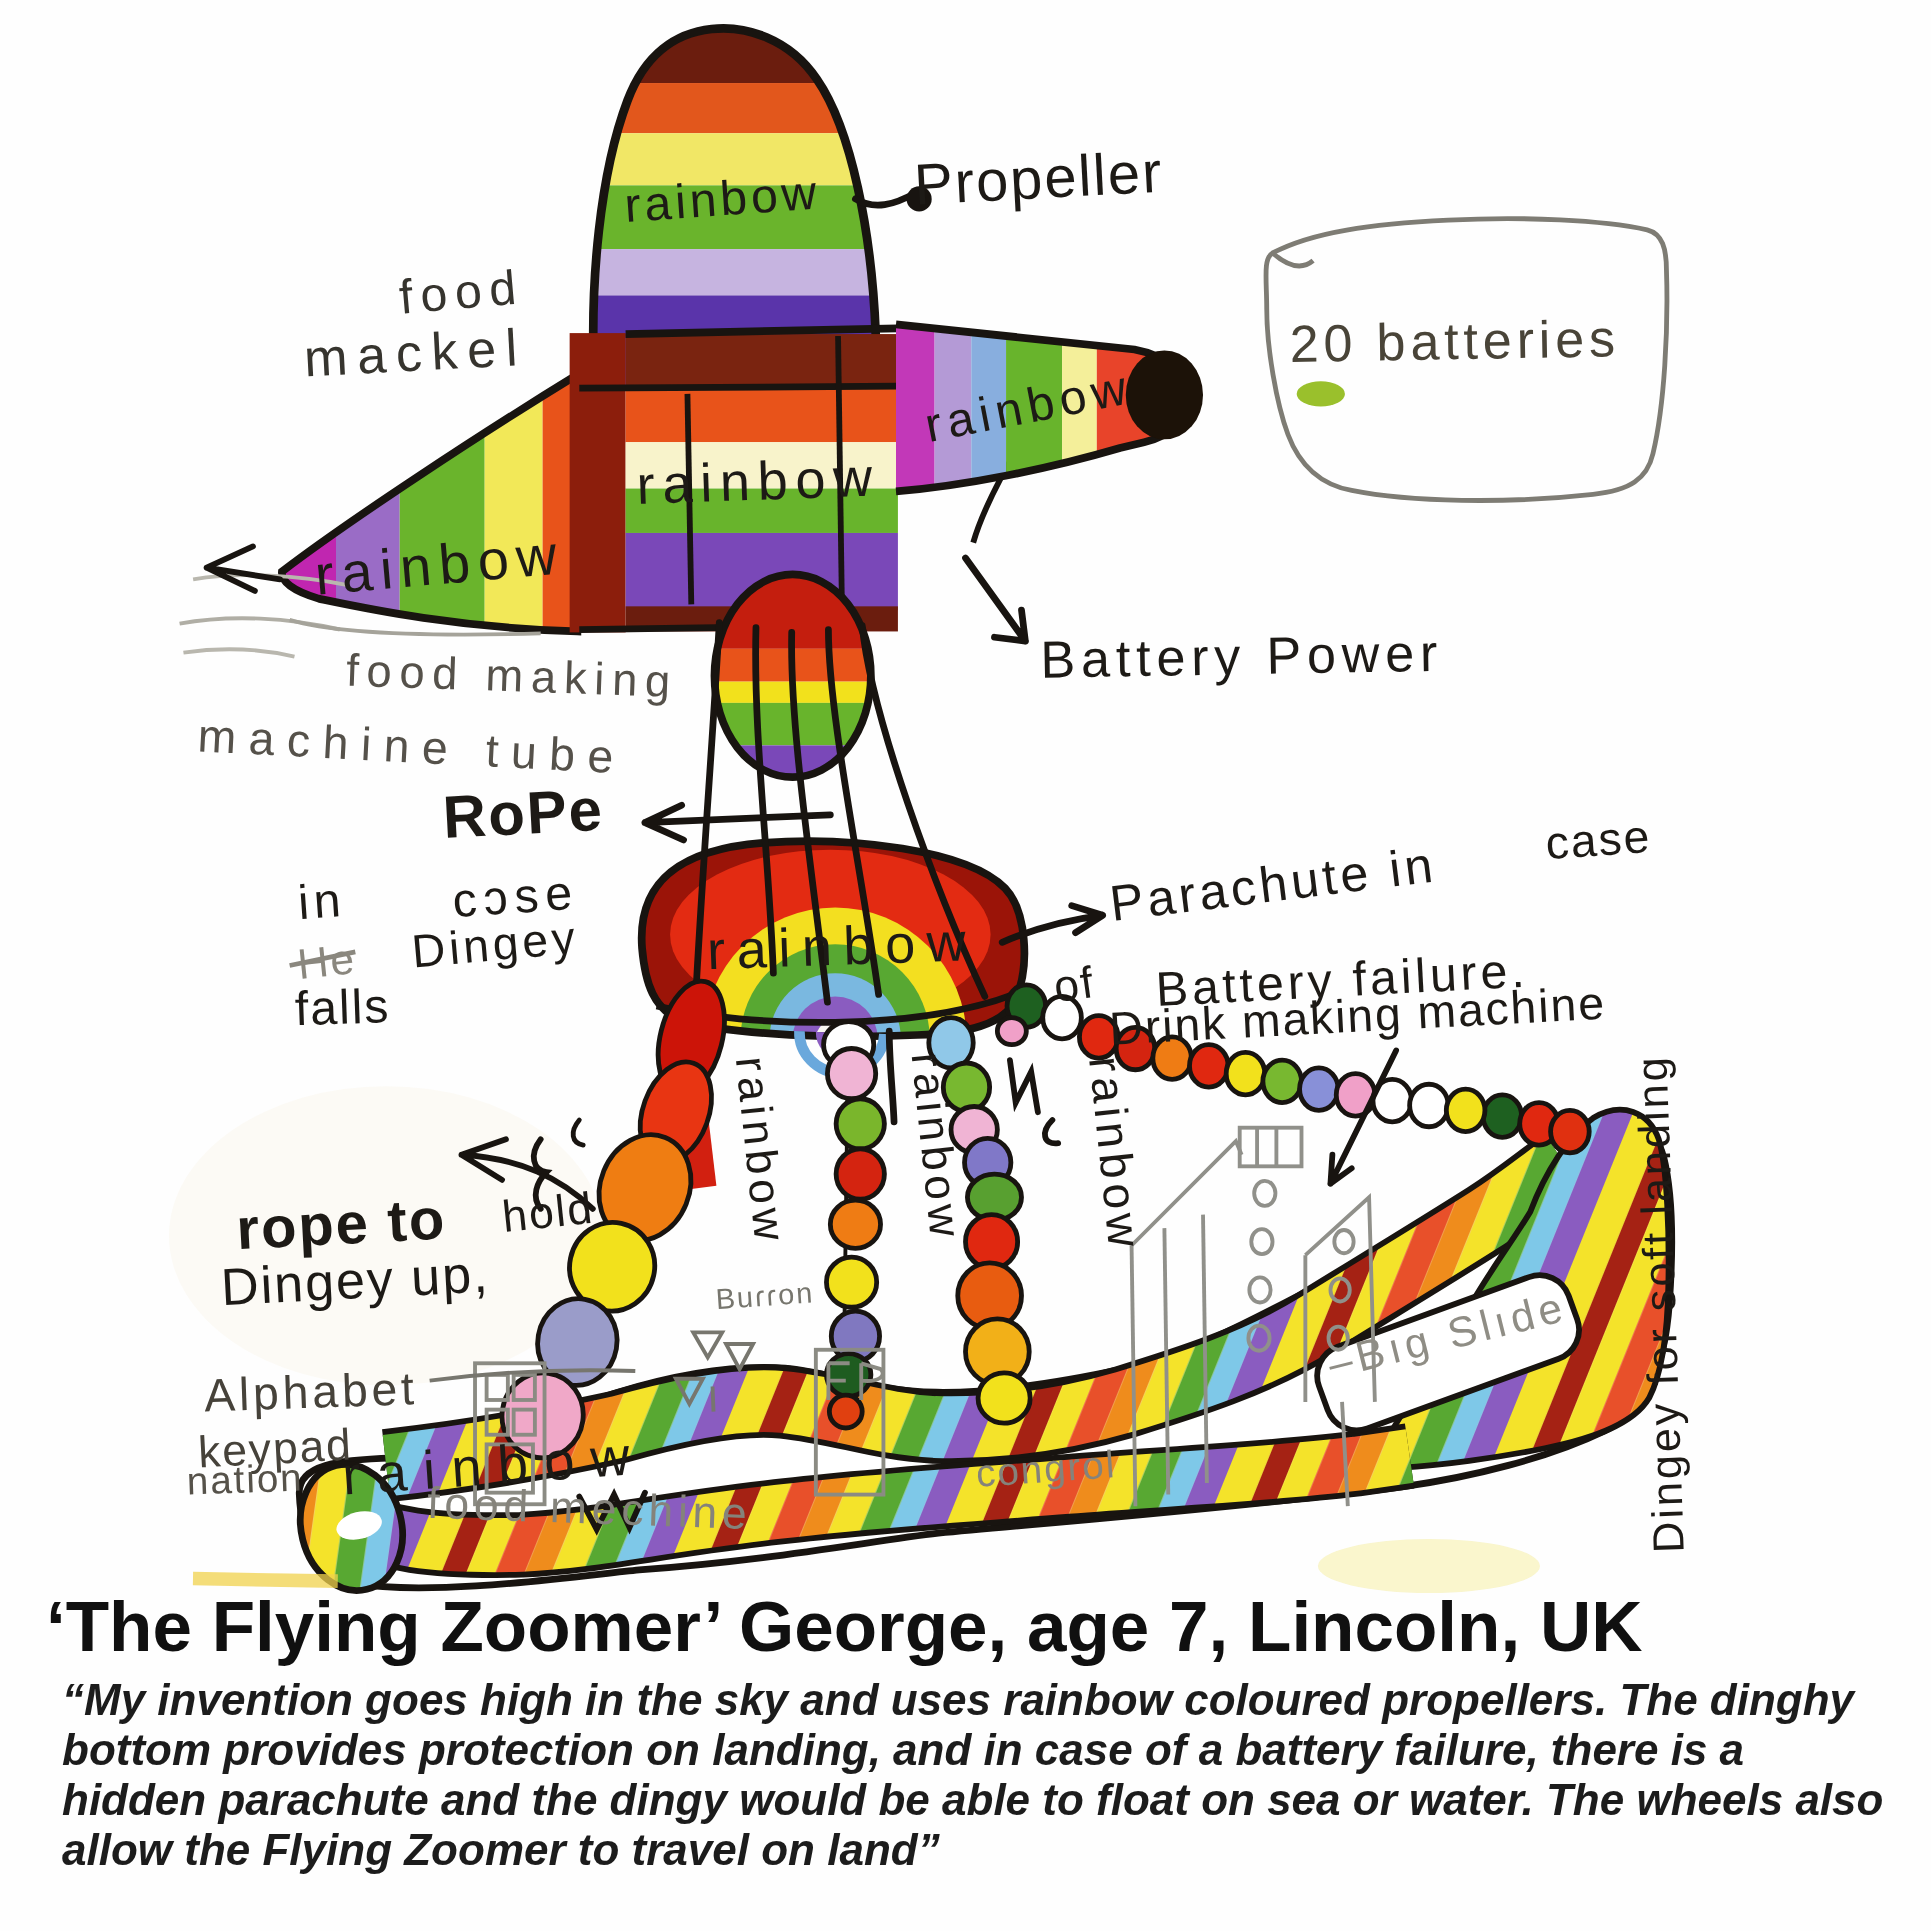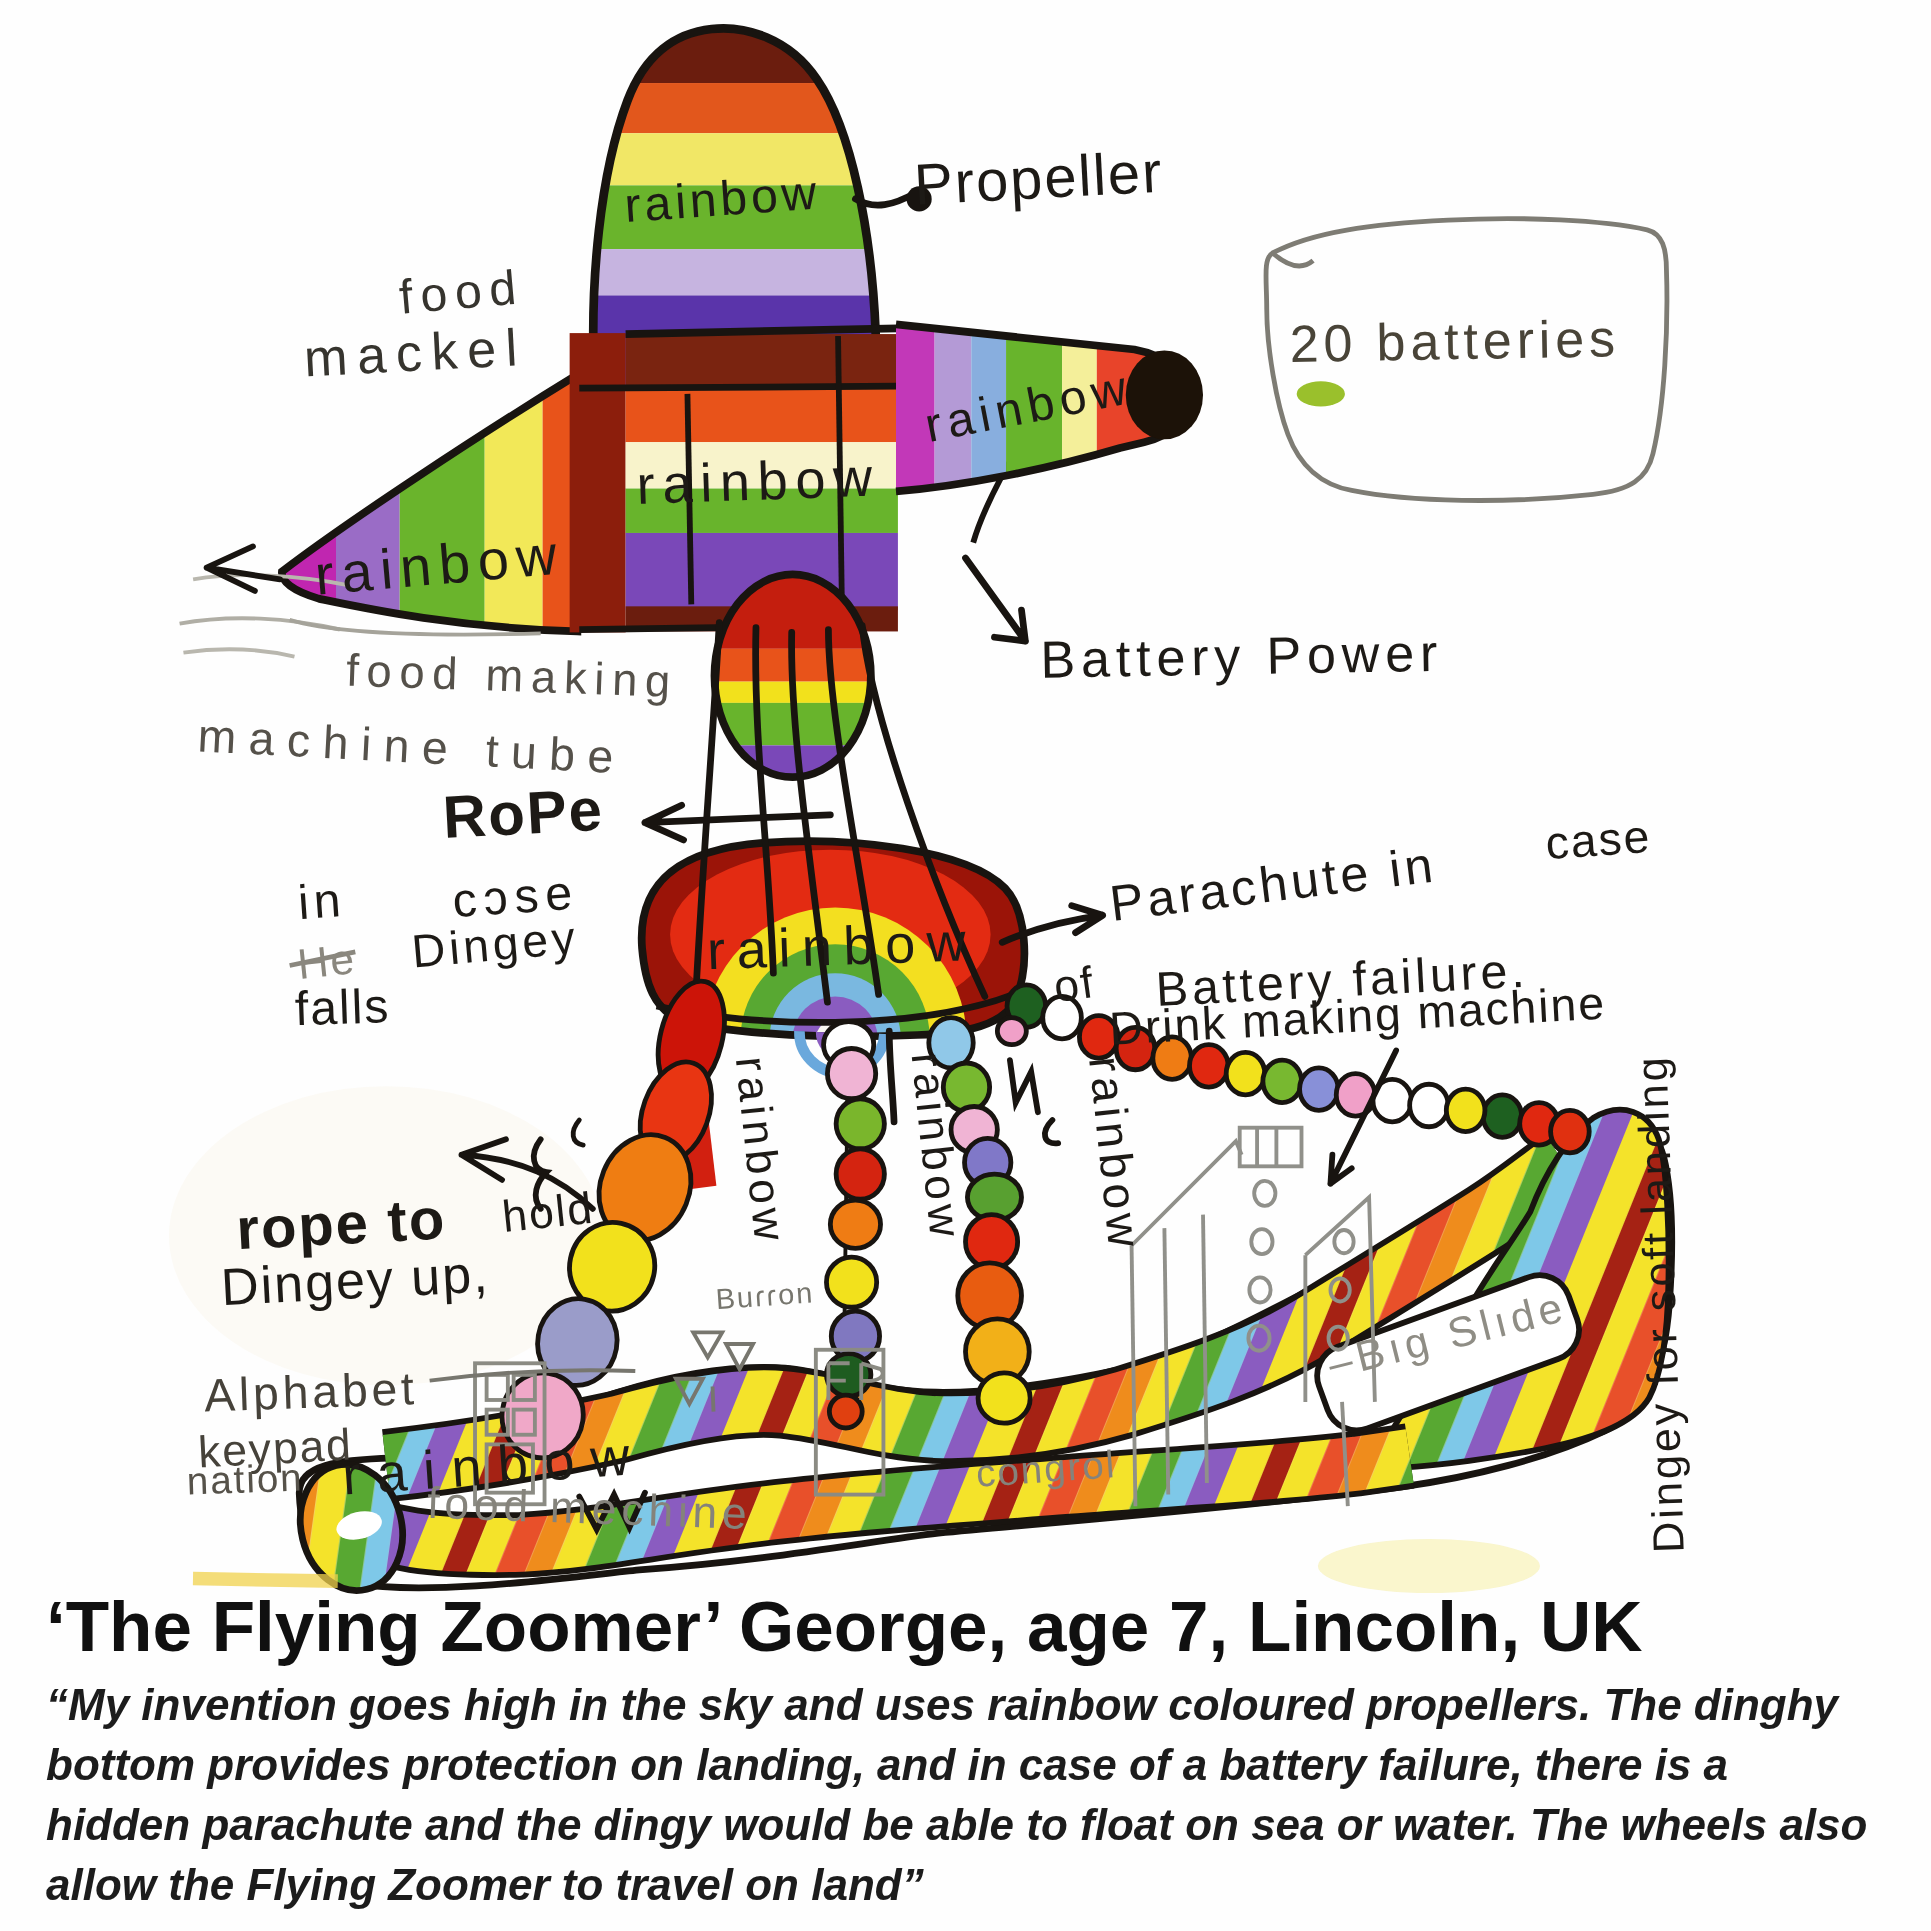--- a/index.html
+++ b/index.html
@@ -1,21 +1,21 @@
 <!DOCTYPE html>
 <html><head>
 <meta charset="utf-8">
 <style>
   html,body{margin:0;padding:0;background:#ffffff;}
   #page{position:relative;width:1931px;height:1931px;background:#fefefe;overflow:hidden;
         font-family:"Liberation Sans", sans-serif;}
   #art{position:absolute;left:0;top:0;}
   .cap{position:absolute;left:46px;color:#101010;}
   #title{top:1586px;font-size:71px;font-weight:700;letter-spacing:0px;}
-  #quote{top:1675px;font-size:44px;font-weight:700;font-style:italic;line-height:60px;color:#1c1c1c;}
+  #quote{top:1675px;font-size:44px;font-weight:700;font-style:italic;line-height:50px;color:#1c1c1c;margin-left:16px;}
 </style>
 </head>
 <body>
 <div id="page">
 <svg id="art" width="1931" height="1931" viewBox="0 0 2000 2000" xmlns="http://www.w3.org/2000/svg">
 <defs>
   <pattern id="stripes" width="250" height="250" patternUnits="userSpaceOnUse" patternTransform="rotate(22)">
     <rect width="250" height="250" fill="#fdfdf6"></rect>
     <rect x="0" width="34" height="250" fill="#f4e32a"></rect>
     <rect x="34" width="24" height="250" fill="#a52214"></rect>

